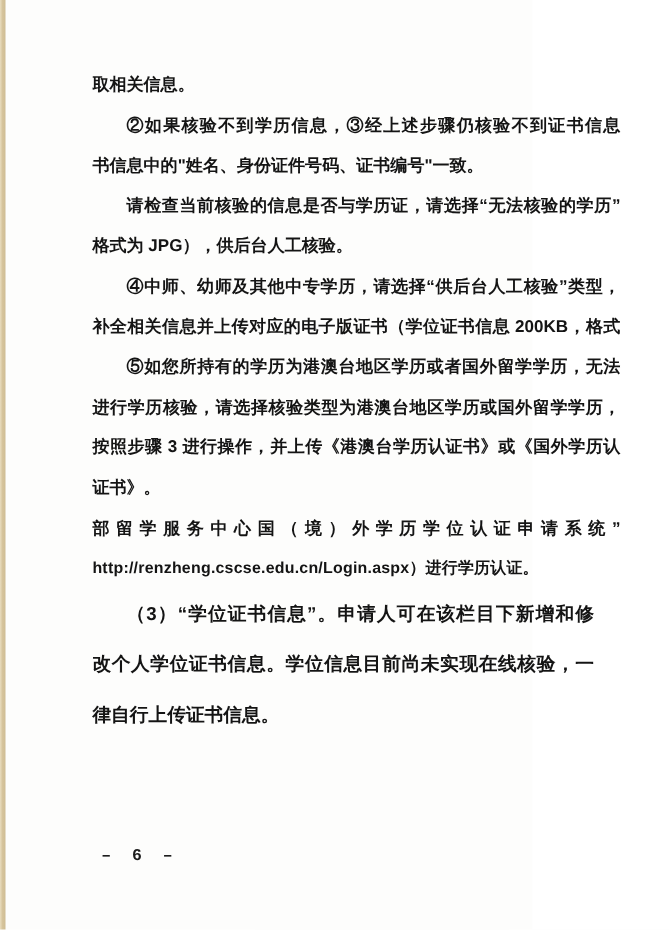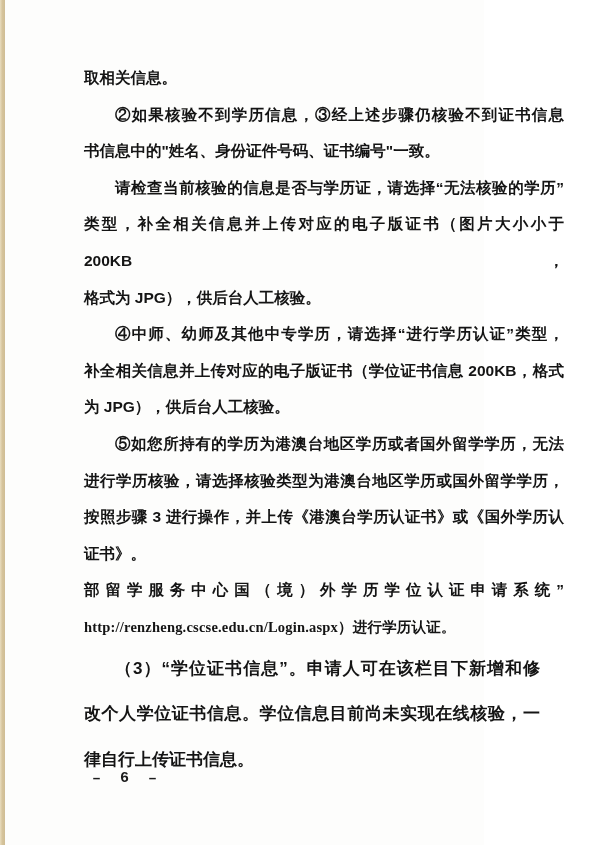--- a/index.html
+++ b/index.html
@@ -48,21 +48,21 @@
   }
   .left {
     text-align: left;
     text-align-last: left;
     white-space: nowrap;
   }
   .indent {
     text-indent: 31px;
   }
   .mono {
-    font-family: Liberation Serif, serif;
+    font-family: Liberation Sans, sans-serif;
     font-size: 14.5px;
     letter-spacing: 0.2px;
     text-align: right;
   }
   
   .big {
     font-size: 17px;
     line-height: 45.5px;
     min-height: 45.5px;
     width: 456px;
@@ -83,25 +83,23 @@
 
 <main class="page">
 
   <div class="edge-stripe"></div>
 
   <div class="body-text">
     <div class="ln left">取相关信息。</div>
     <div class="ln just indent">②如果核验不到学历信息，③经上述步骤仍核验不到证书信息</div>
     <div class="ln left">书信息中的"姓名、身份证件号码、证书编号"一致。</div>
     <div class="ln just indent">请检查当前核验的信息是否与学历证，请选择“无法核验的学历”</div>
-    <div class="ln just">类型，补全相关信息并上传对应的电子版证书（图片大小小于 200KB，</div>
     <div class="ln left">格式为 JPG），供后台人工核验。</div>
-    <div class="ln just indent">④中师、幼师及其他中专学历，请选择“进行学历认证”类型，</div>
+    <div class="ln just indent">④中师、幼师及其他中专学历，请选择“供后台人工核验”类型，</div>
     <div class="ln just">补全相关信息并上传对应的电子版证书（学位证书信息 200KB，格式</div>
-    <div class="ln left">为 JPG），供后台人工核验。</div>
     <div class="ln just indent">⑤如您所持有的学历为港澳台地区学历或者国外留学学历，无法</div>
     <div class="ln just">进行学历核验，请选择核验类型为港澳台地区学历或国外留学学历，</div>
     <div class="ln just">按照步骤 3 进行操作，并上传《港澳台学历认证书》或《国外学历认</div>
     <div class="ln left">证书》。</div>
     <div class="ln just">部留学服务中心国（境）外学历学位认证申请系统”</div>
     <div class="ln left mono">http://renzheng.cscse.edu.cn/Login.aspx）进行学历认证。</div>
     <div class="ln big just indent">（3）“学位证书信息”。申请人可在该栏目下新增和修</div>
     <div class="ln big just">改个人学位证书信息。学位信息目前尚未实现在线核验，一</div>
     <div class="ln big left">律自行上传证书信息。</div>
   </div>

